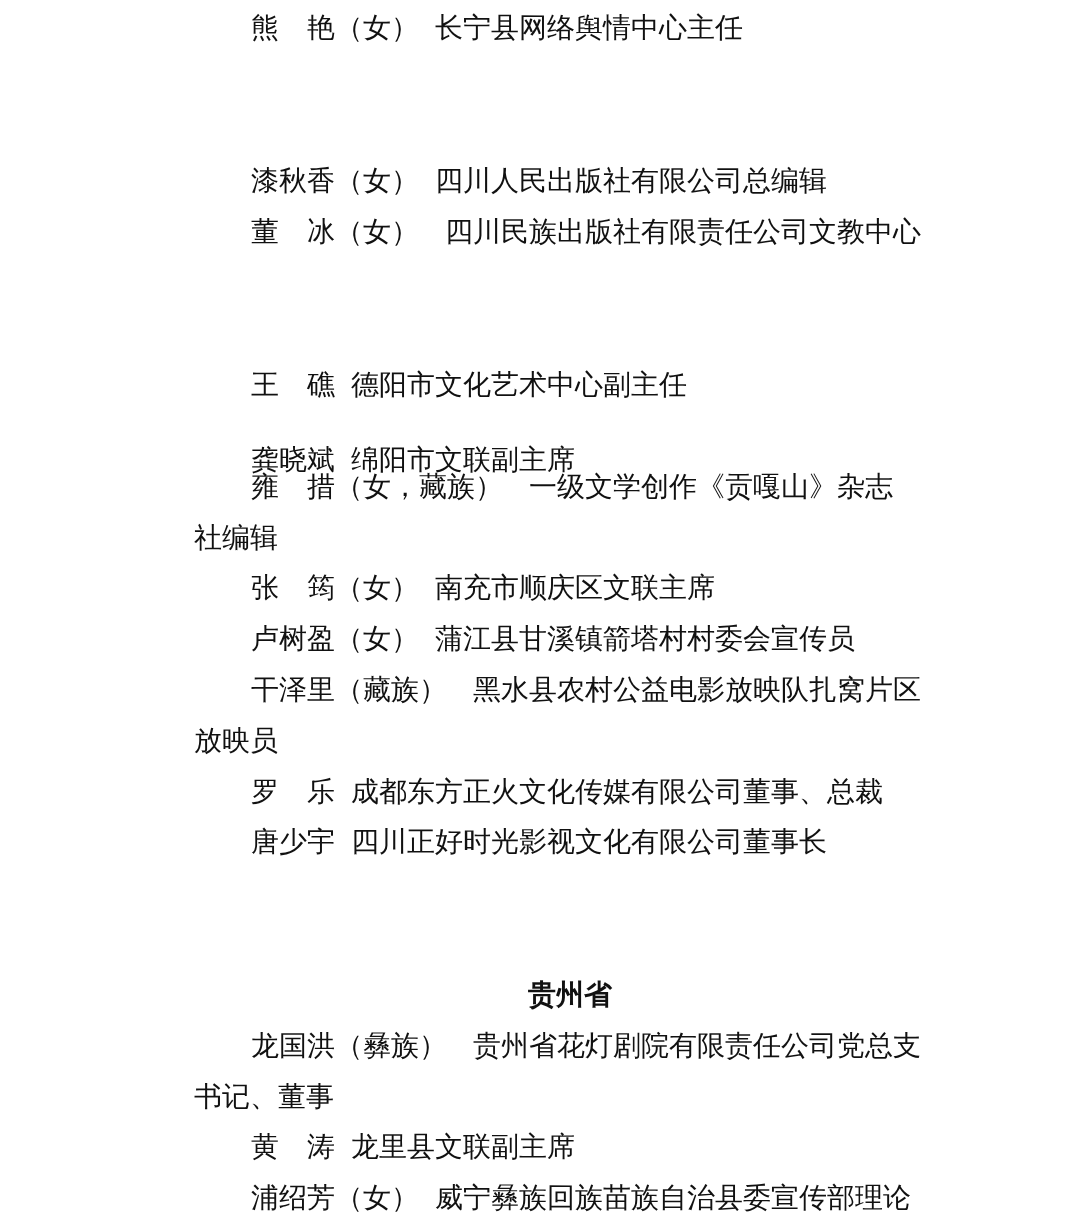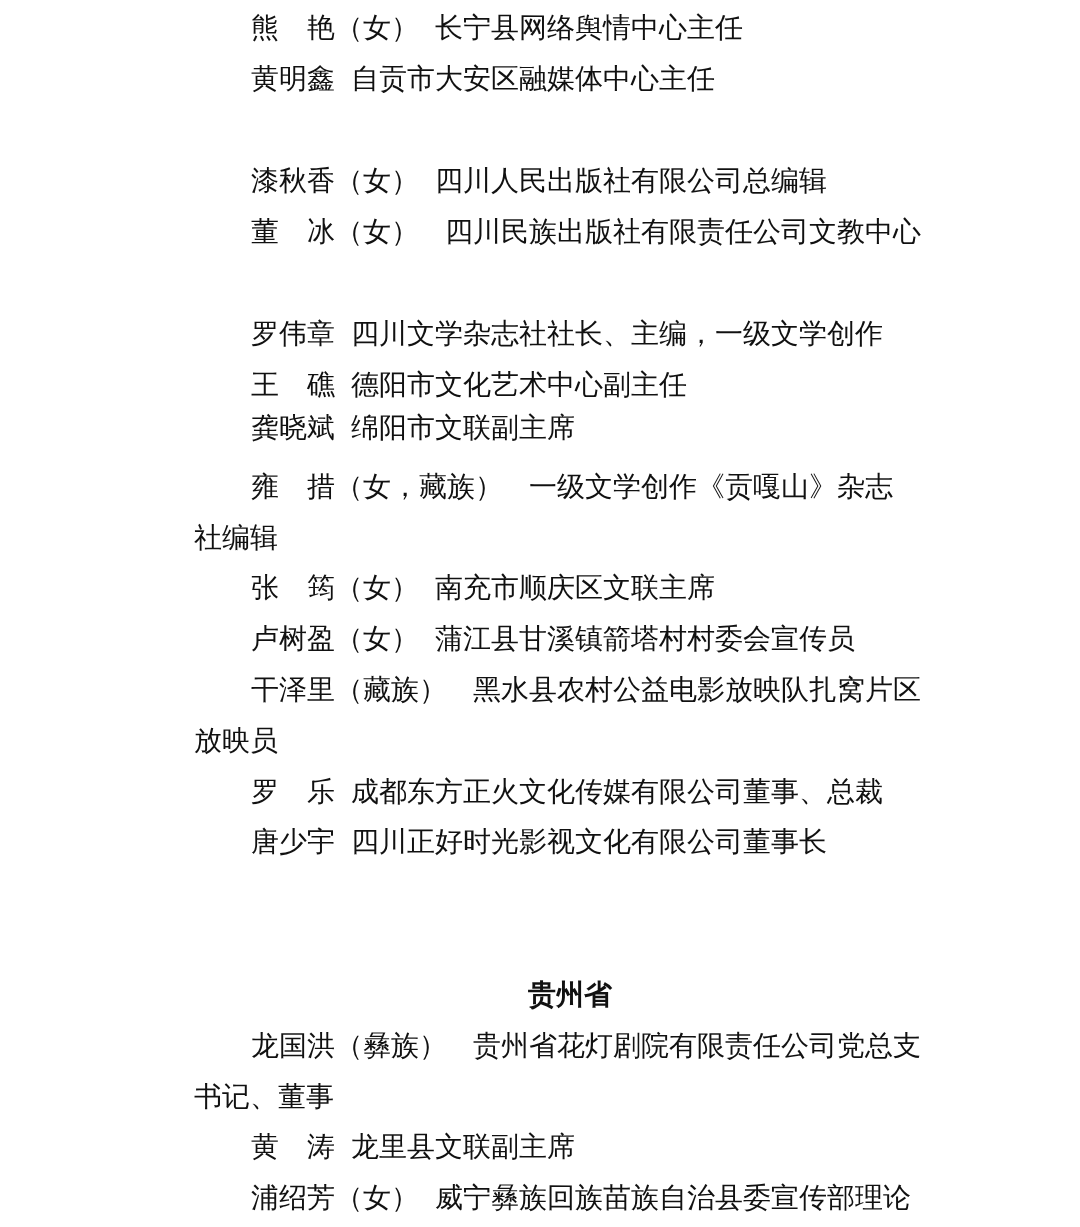--- a/index.html
+++ b/index.html
@@ -60,42 +60,36 @@
   </style>
 </head>
 <body>
 
 <div class="page">
 
   <div class="line indent" style="top:10px">
     <span class="name">熊　艳</span><span class="note">（女）</span><span class="gap"></span><span>长宁县网络舆情中心主任</span>
   </div>
 
-  <div class="line indent" style="top:61px">
-    <span class="name">黄明鑫</span><span class="gap"></span><span>自贡市大安区融媒体中心主任</span>
-  </div>
 
 
   <div class="line indent" style="top:163px">
     <span class="name">漆秋香</span><span class="note">（女）</span><span class="gap"></span><span>四川人民出版社有限公司总编辑</span>
   </div>
 
   <div class="line indent" style="top:214px">
     <span class="name">董　冰</span><span class="note">（女）</span><span class="gap wide"></span><span>四川民族出版社有限责任公司文教中心</span>
   </div>
 
-  <div class="line indent" style="top:316px">
-    <span class="name">罗伟章</span><span class="gap"></span><span>四川文学杂志社社长、主编，一级文学创作</span>
-  </div>
 
   <div class="line indent" style="top:367px">
     <span class="name">王　礁</span><span class="gap"></span><span>德阳市文化艺术中心副主任</span>
   </div>
 
-  <div class="line indent" style="top:410px">
+  <div class="line indent" style="top:442px">
     <span class="name">龚晓斌</span><span class="gap"></span><span>绵阳市文联副主席</span>
   </div>
 
   <div class="line indent" style="top:469px">
     <span class="name">雍　措</span><span class="note">（女，藏族）</span><span class="gap wide"></span><span>一级文学创作《贡嘎山》杂志</span>
   </div>
   <div class="line" style="top:520px">
     <span>社编辑</span>
   </div>
 

